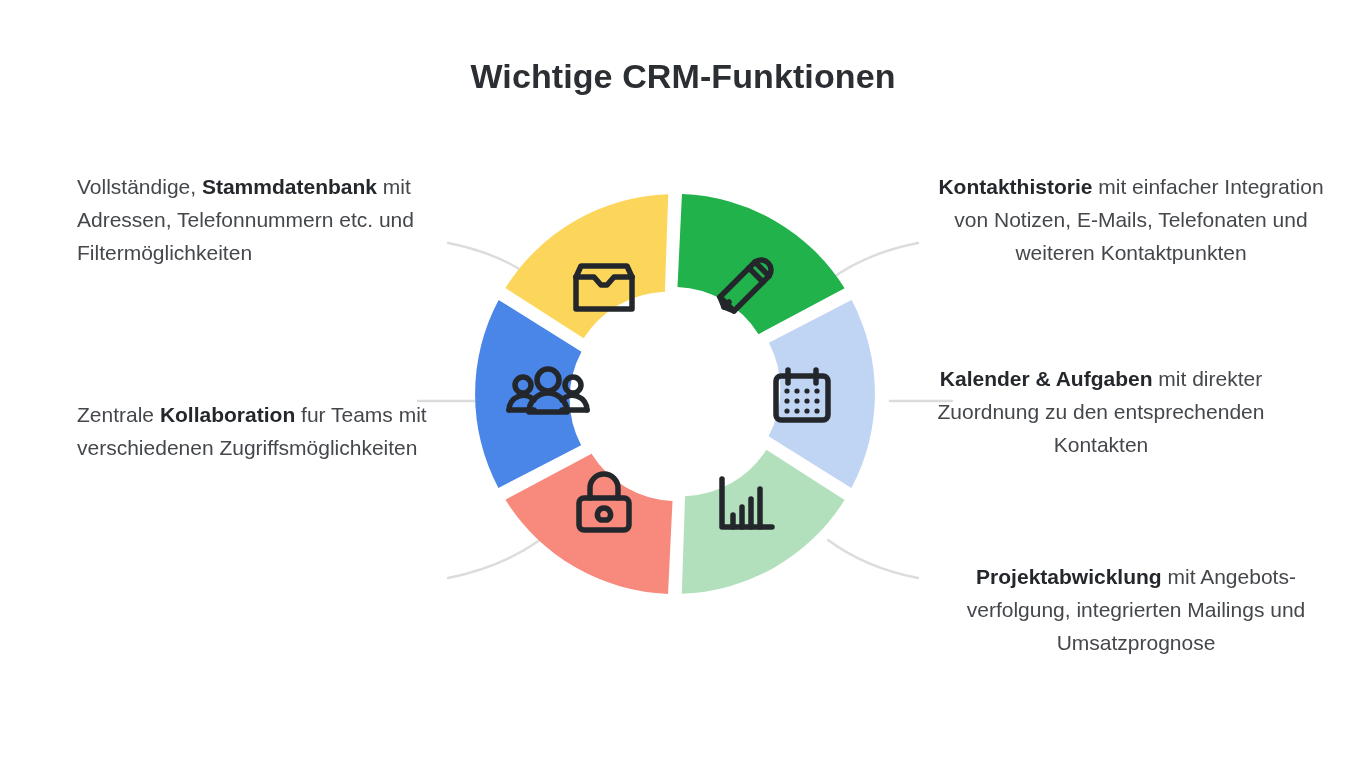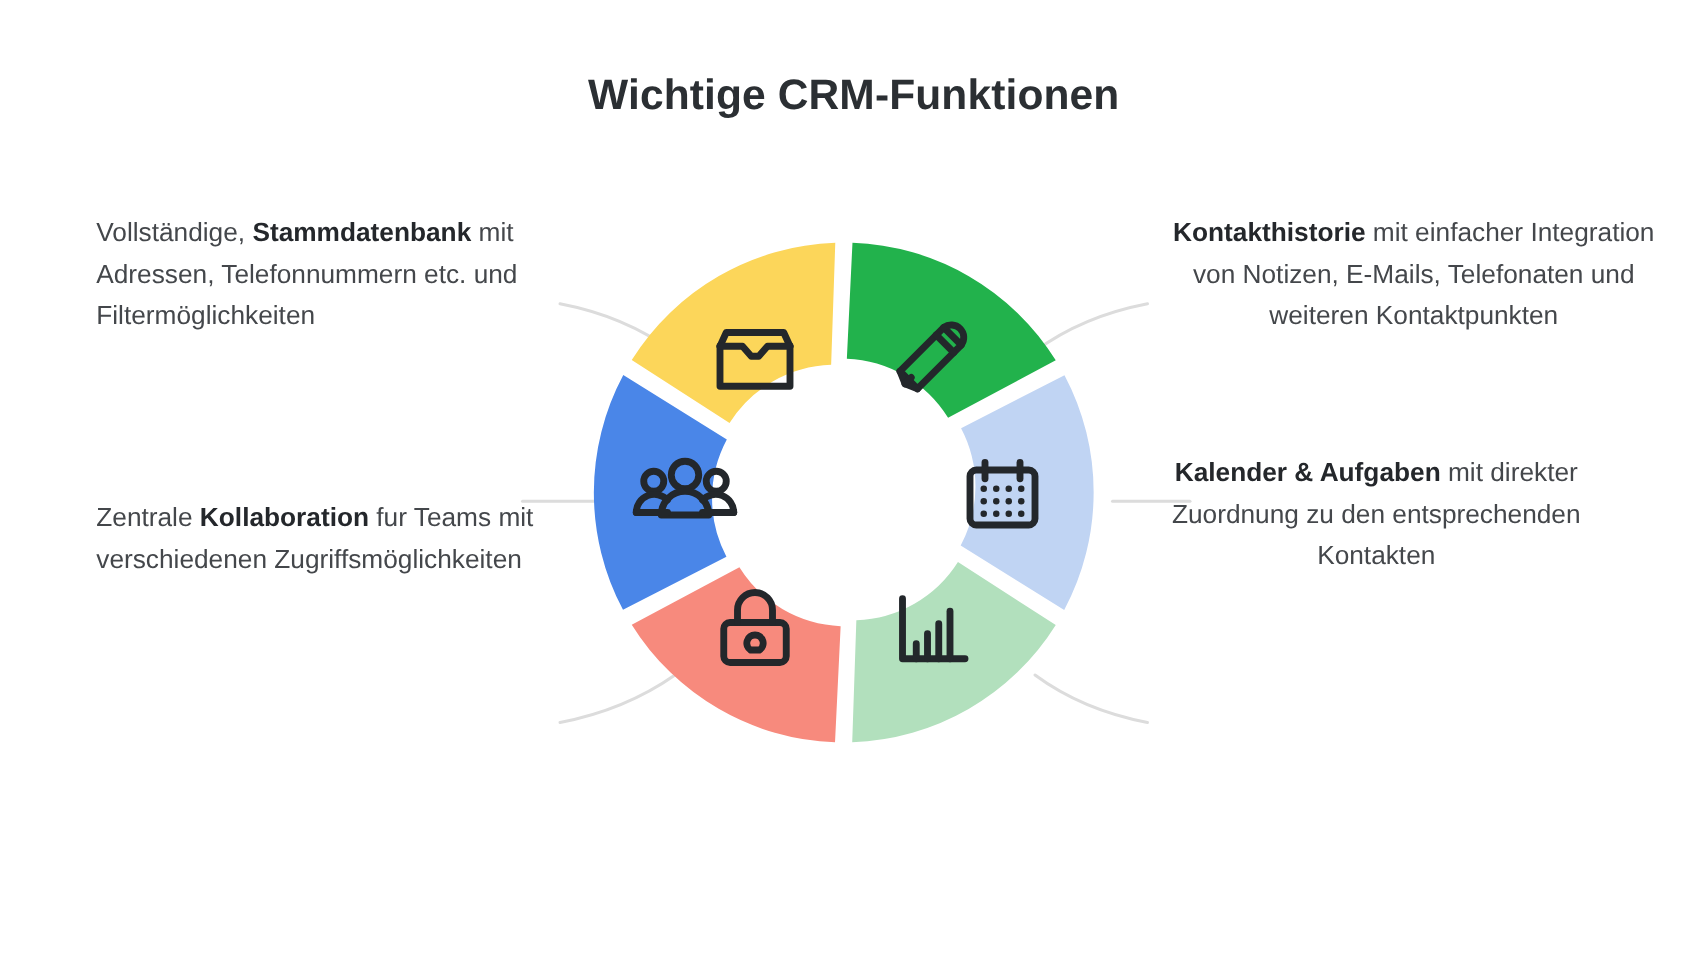--- a/index.html
+++ b/index.html
@@ -223,14 +223,17 @@
 
 
   <div class="blurb right b-r1">
     <span></span><b>Kontakthistorie</b><span> mit einfacher Integration von Notizen, E-Mails, Telefonaten und weiteren Kontaktpunkten</span>
   </div>
 
   <div class="blurb right b-r2">
     <span></span><b>Kalender &amp; Aufgaben</b><span> mit direkter Zuordnung zu den entsprechenden Kontakten</span>
   </div>
 
+  <div class="blurb right b-r3">
+    <span></span><b>Projektabwicklung</b><span> mit Angebots-verfolgung, integrierten Mailings und Umsatzprognose</span>
+  </div>
 
 </div>
 
 </body></html>

